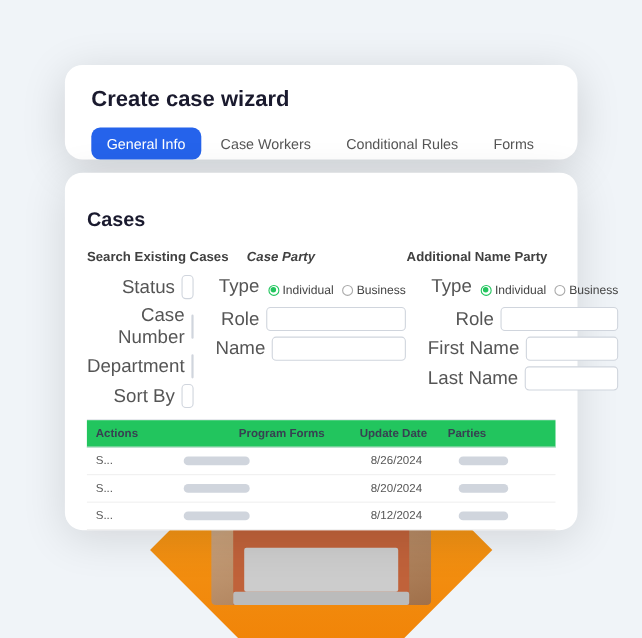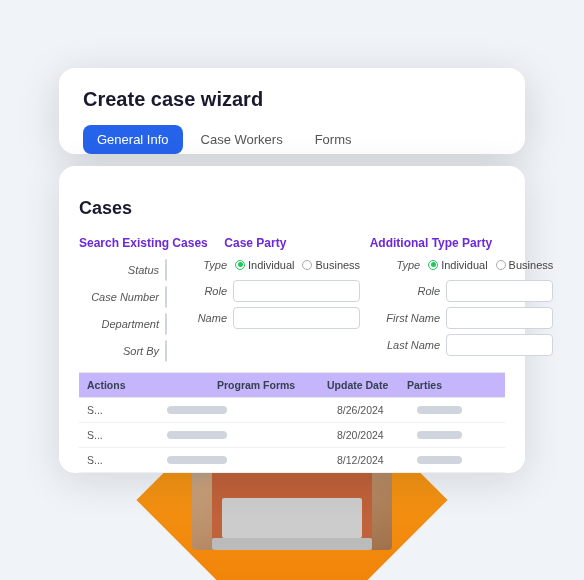--- a/index.html
+++ b/index.html
@@ -146,25 +146,24 @@
       margin-bottom: 14px;
     }
 
     .field-row {
       display: flex;
       align-items: center;
       gap: 6px;
     }
 
     .field-label {
-      font-size: 11px;
+      font-size: 17px;
       color: #555;
       text-align: right;
       min-width: 72px;
-      font-style: italic;
     }
 
     .field-input {
       flex: 1;
       height: 22px;
       border: 1px solid #d0d5dd;
       border-radius: 4px;
       background: white;
     }
 
@@ -208,21 +207,21 @@
     
     .table-container {
       width: 100%;
       border-top: 1px solid #e5e7eb;
       margin-top: 4px;
     }
 
     .table-header {
       display: grid;
       grid-template-columns: 80px 1fr 110px 80px 90px;
-      background: #c4b5fd;
+      background: #22c55e;
       padding: 6px 8px;
       border-bottom: 1px solid #e5e7eb;
     }
 
     .th {
       font-size: 10.5px;
       font-weight: 600;
       color: #374151;
     }
 
@@ -259,21 +258,21 @@
     }
 
     .top-headers {
       display: flex;
       margin-bottom: 8px;
     }
 
     .top-header-item {
       font-size: 12px;
       font-weight: 600;
-      color: #6d28d9;
+      color: #404040;
     }
   </style>
 </head>
 <body>
 
 <div class="diamond-wrapper">
   <div class="diamond"></div>
 </div>
 
 <div class="person-image">
@@ -298,36 +297,37 @@
   </div>
 </div>
 
 <div class="page-container">
 
   <div class="wizard-card">
     <div class="wizard-title">Create case wizard</div>
     <div class="wizard-tabs">
       <div class="tab-item active">General Info</div>
       <div class="tab-item">Case Workers</div>
+      <div class="tab-item">Conditional Rules</div>
       <div class="tab-item">Forms</div>
     </div>
   </div>
 
   <div class="cases-card">
     <div class="cases-title">Cases</div>
 
     <div class="top-headers">
       <div style="flex:1;">
         <span class="top-header-item">Search Existing Cases</span>
       </div>
+      <div style="flex:1;padding-left:10px;font-style:italic;">
+        <span class="top-header-item">Case Party</span>
+      </div>
       <div style="flex:1;padding-left:10px;">
-        <span class="top-header-item">Case Party</span>
-      </div>
-      <div style="flex:1;padding-left:10px;">
-        <span class="top-header-item">Additional Type Party</span>
+        <span class="top-header-item">Additional Name Party</span>
       </div>
     </div>
 
     <div style="display:flex;gap:0;margin-bottom:10px;">
 
       <div style="flex:1;display:flex;flex-direction:column;gap:5px;">
         <div class="field-row">
           <span class="field-label" style="min-width:80px;">Status</span>
           <div class="field-input"></div>
         </div>

